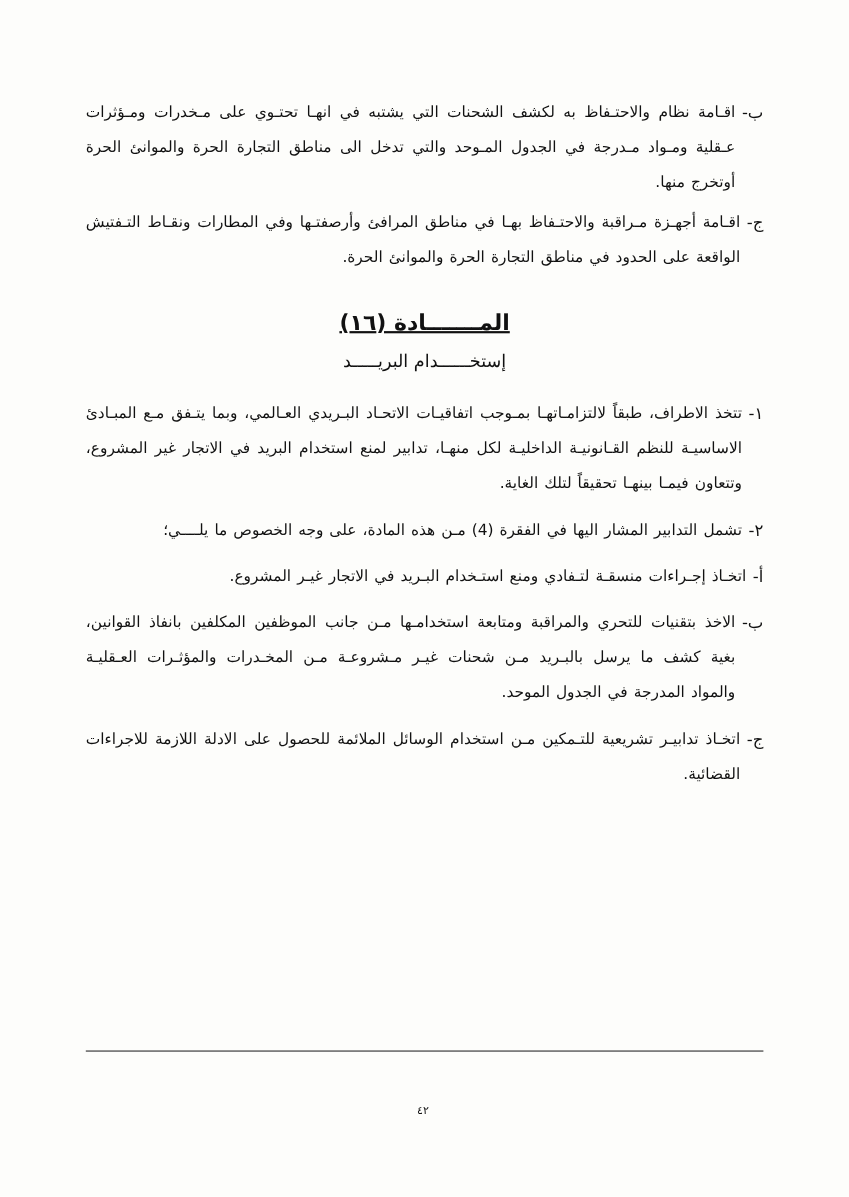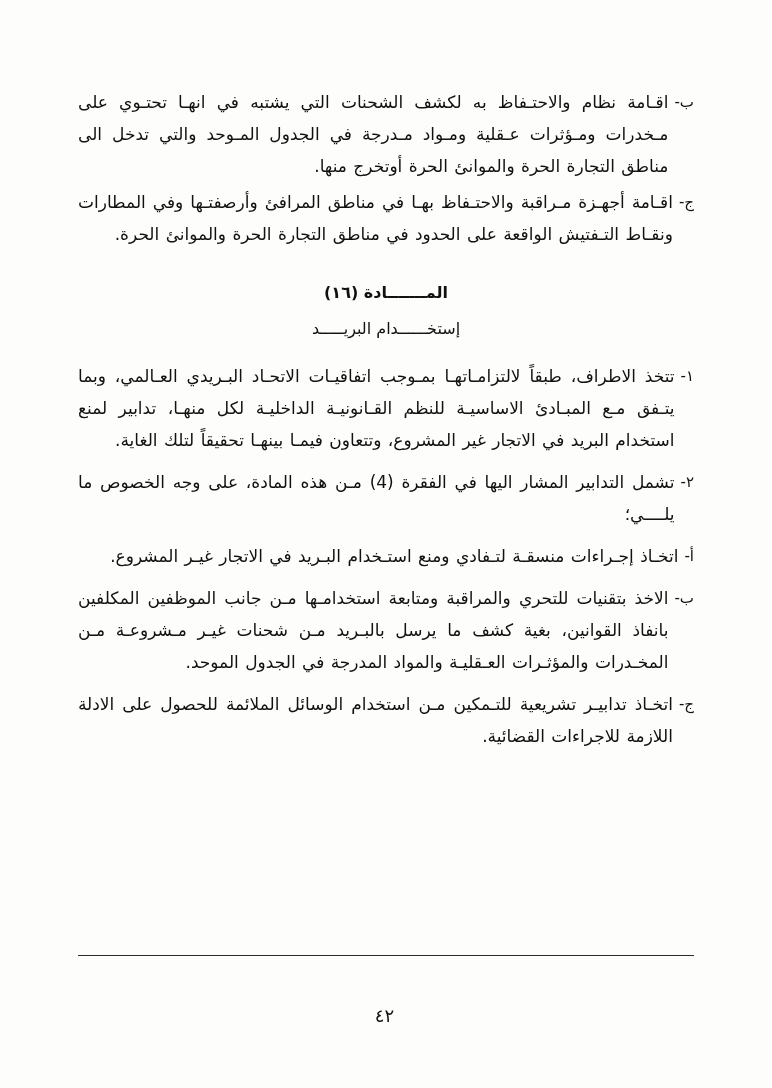--- a/index.html
+++ b/index.html
@@ -32,35 +32,36 @@
   }
   .marker {
     flex: 0 0 auto;
     font-size: 15px;
     line-height: 32px;
     white-space: nowrap;
     letter-spacing: 0px;
   }
   .body-text {
     flex: 1 1 auto;
-    font-size: 17px;
+    font-size: 14px;
     line-height: 32px;
     text-align: justify;
     text-align-last: right;
     word-spacing: 1px;
     letter-spacing: 0.2px;
   }
   .article-head {
     text-align: center;
-    font-size: 16px;
+    font-size: 20px;
     line-height: 34px;
     margin-top: 26px;
     margin-bottom: 2px;
     letter-spacing: 1px;
     font-weight: 600;
+    text-decoration: underline;
   }
   .article-title {
     text-align: center;
     font-size: 16px;
     line-height: 34px;
     margin-bottom: 14px;
     letter-spacing: 1px;
     font-weight: 400;
   }
   .gap-sm { height: 6px; }
@@ -70,21 +71,21 @@
     right: 78px;
     top: 955px;
     border-top: 1px solid #2b2b2b;
   }
   .folio {
     position: absolute;
     left: 0;
     right: 3px;
     top: 1005px;
     text-align: center;
-    font-size: 18px;
+    font-size: 10px;
     letter-spacing: 1px;
   }
 </style>
 </head>
 <body>
 
 <div class="page">
 
   <div class="content">
 

